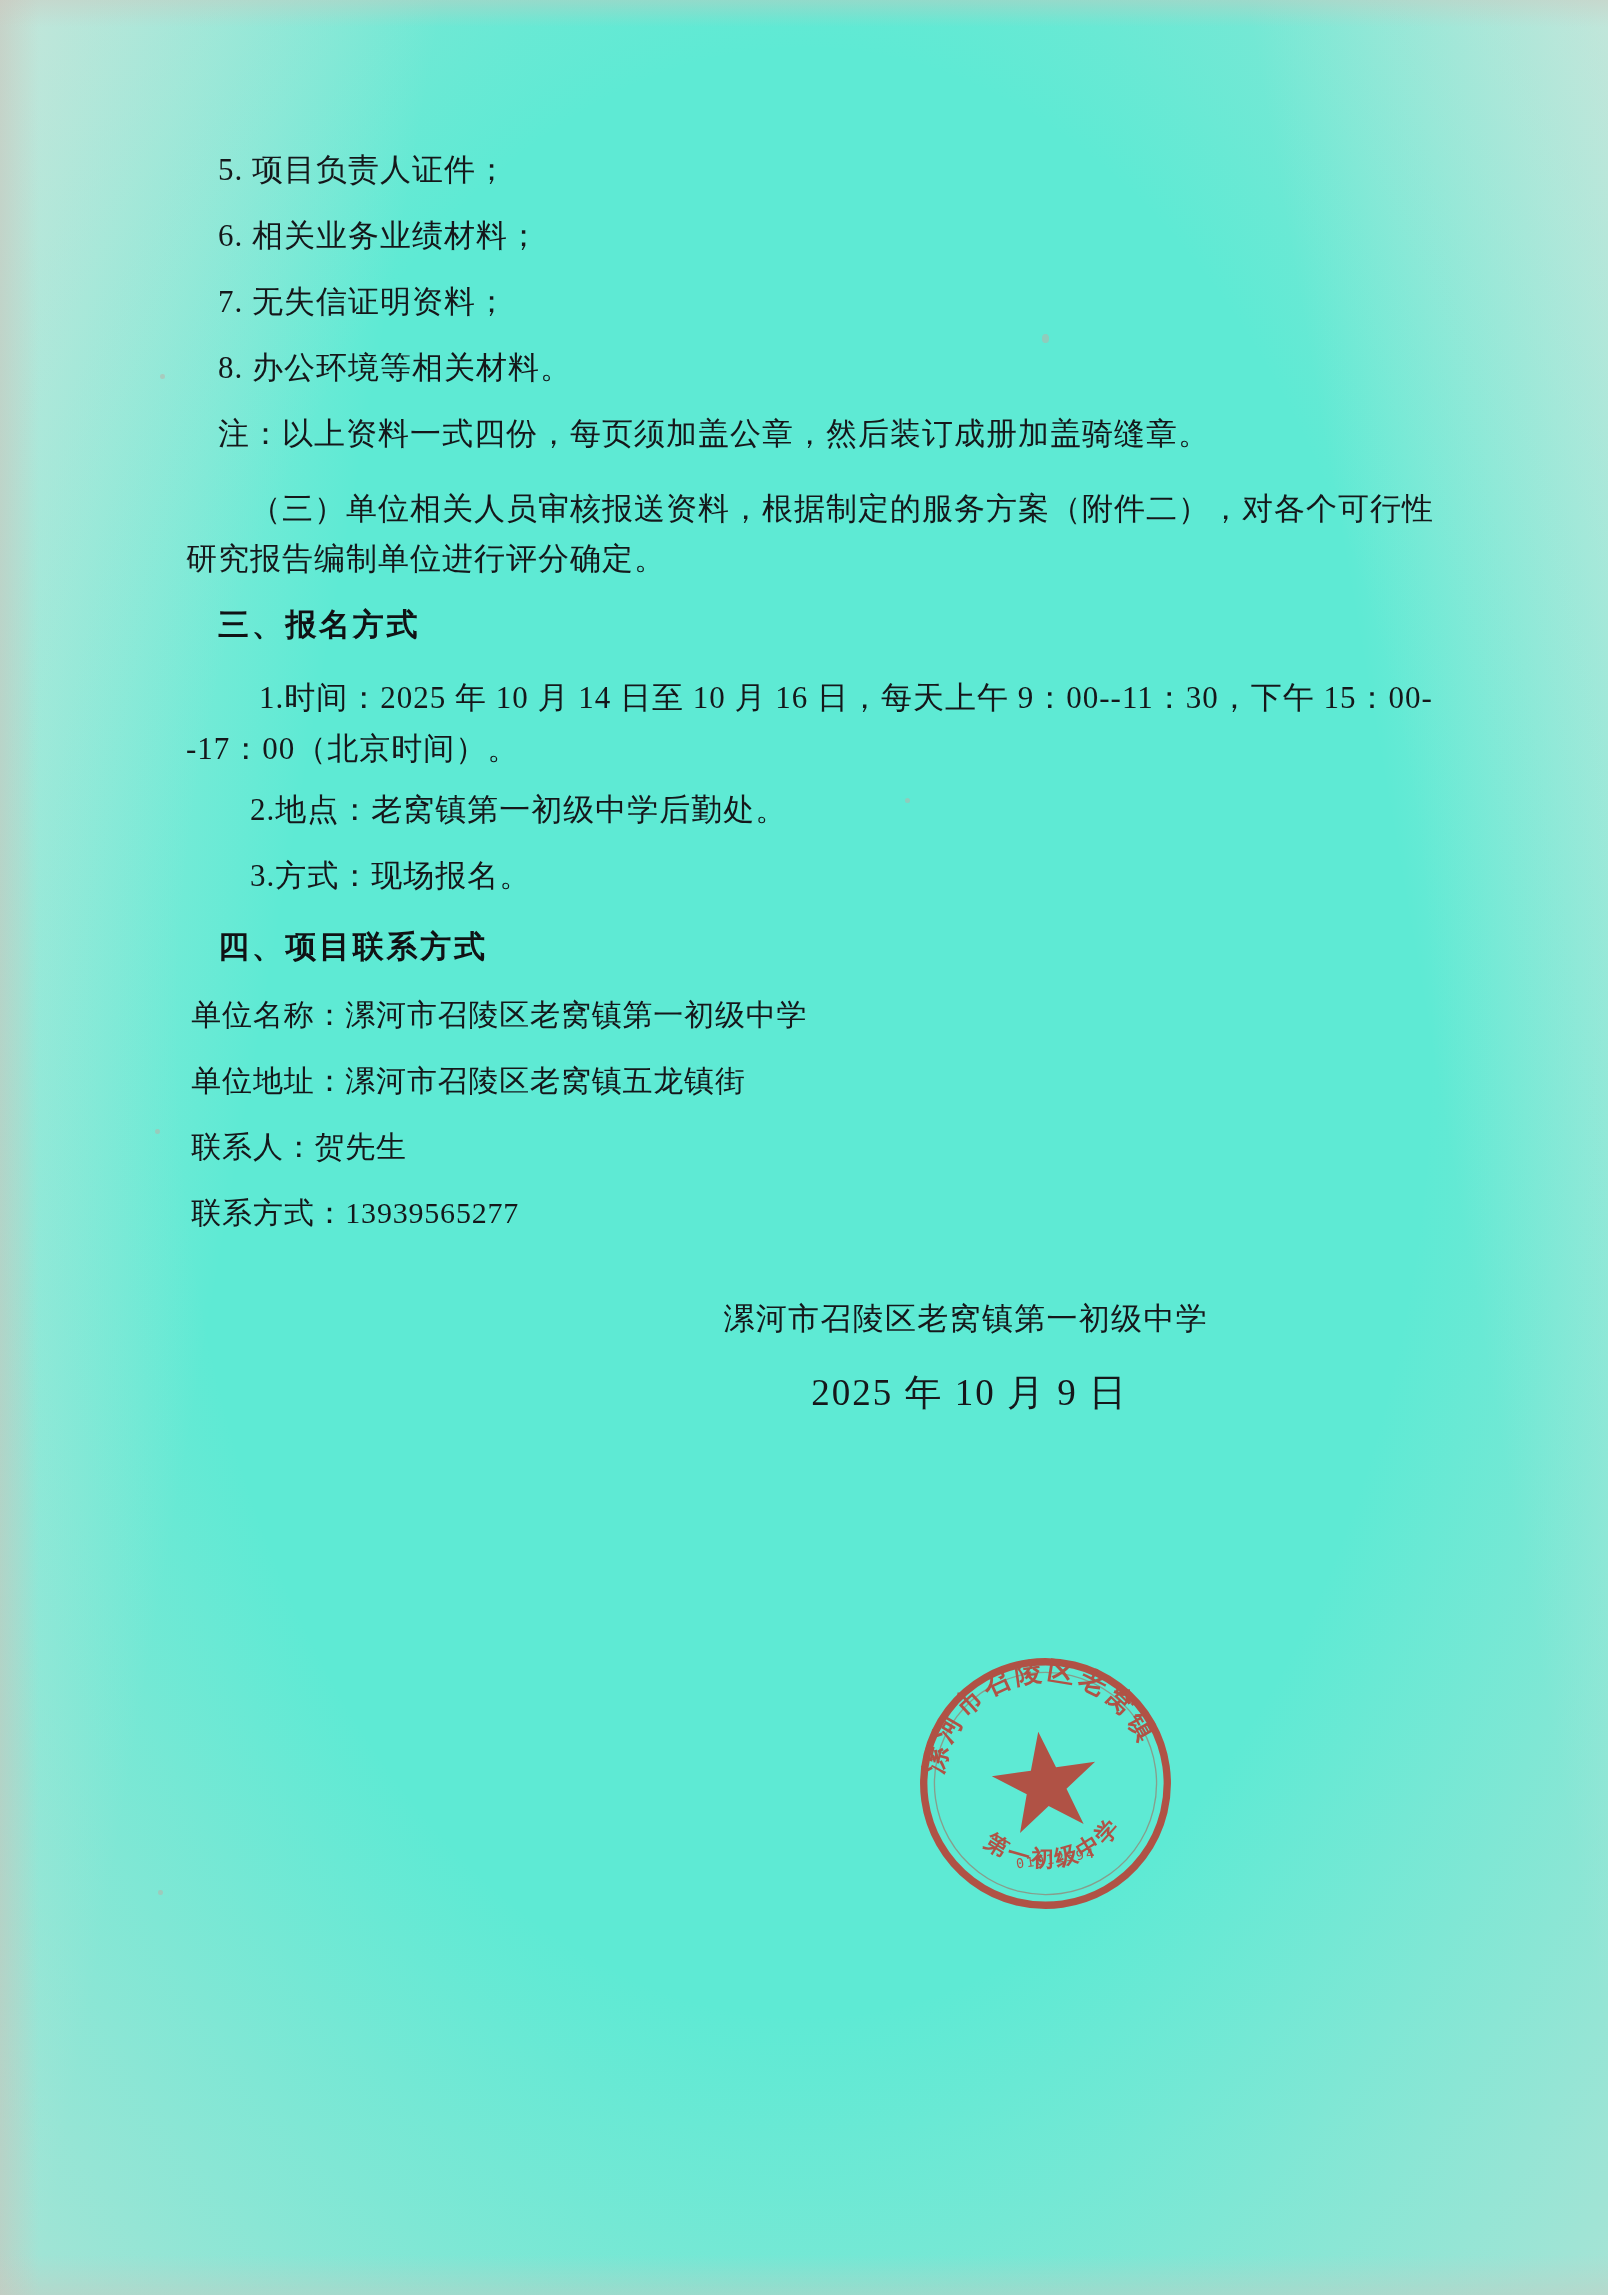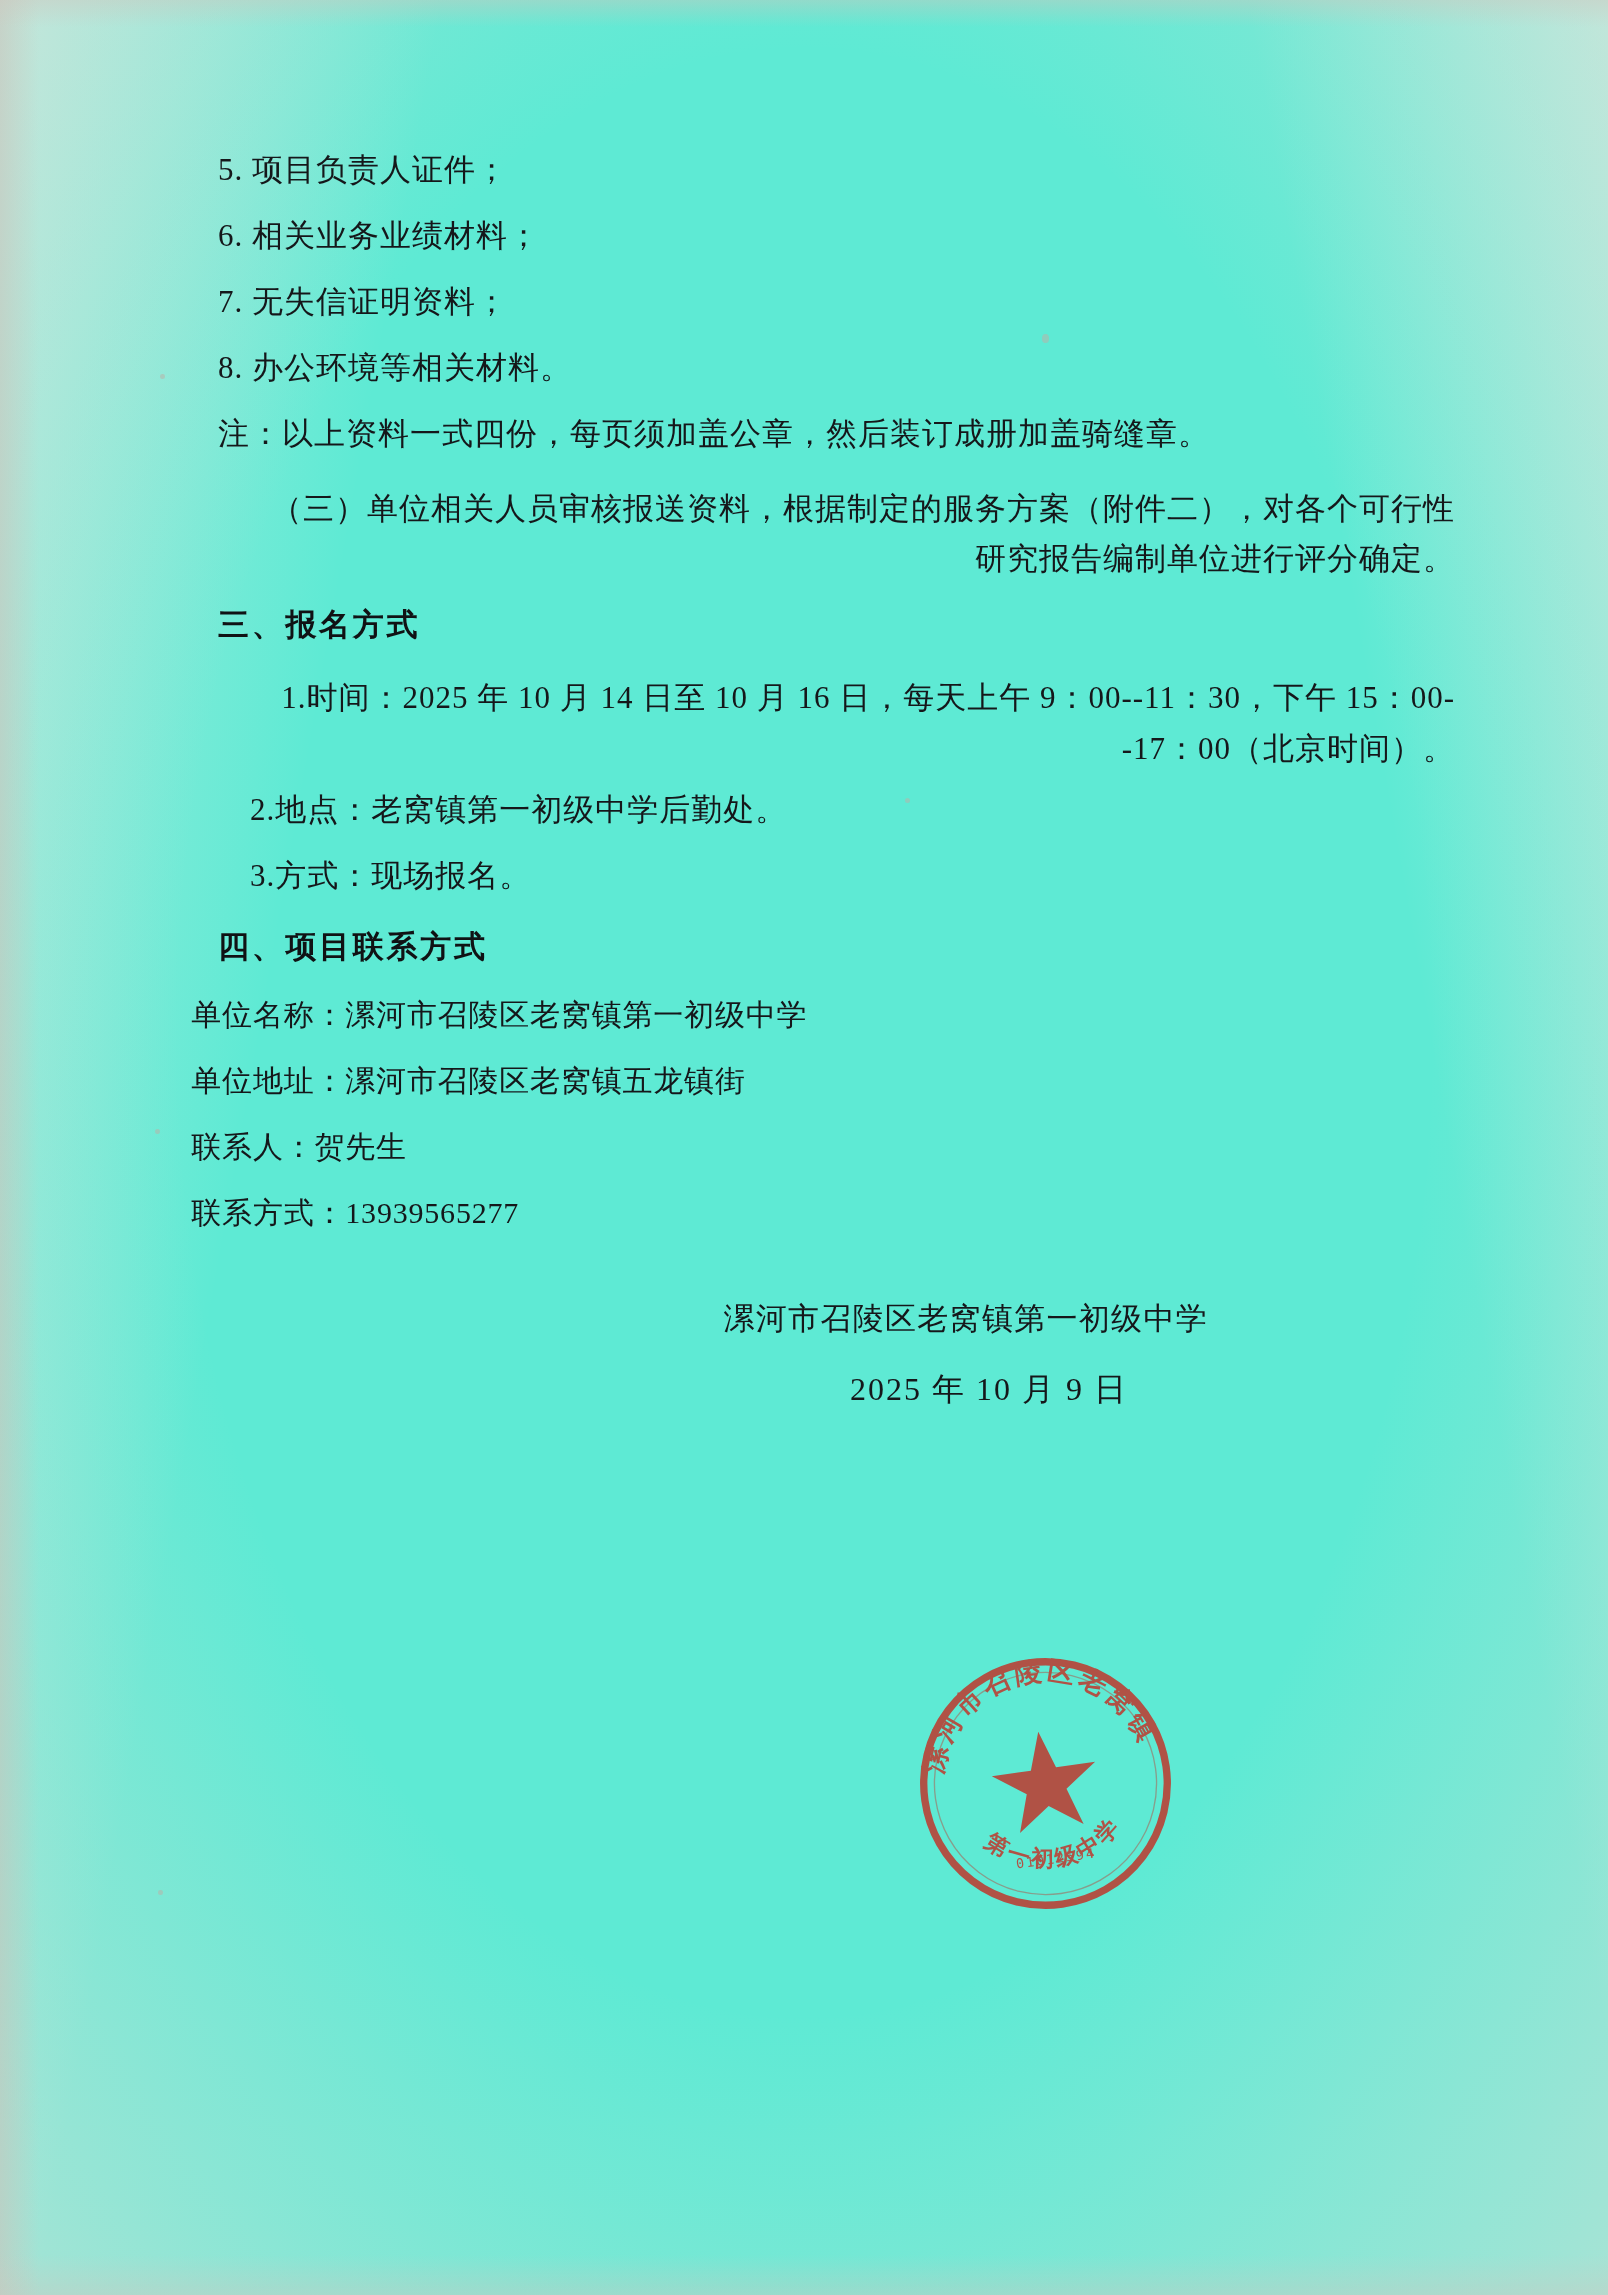--- a/index.html
+++ b/index.html
@@ -61,21 +61,20 @@
     margin: 0 0 35px 0;
     letter-spacing: 1px;
     white-space: pre-wrap;
   }
   .indent-1 { padding-left: 32px; }
   .indent-2 { padding-left: 64px; }
   .no-indent { padding-left: 0; }
   .para-multiline {
     line-height: 1.62;
     margin-bottom: 20px;
-    text-align: right;
   }
 
   .heading {
     font-family: "DejaVu Sans", "Liberation Sans", sans-serif;
     font-weight: bold;
     font-size: 31px;
     letter-spacing: 2.7px;
     color: #101214;
     margin: 17px 0 27px 0;
     padding-left: 32px;
@@ -98,21 +97,21 @@
     text-align: right;
     padding-right: 247px;
   }
   .sign-line {
     font-size: 31px;
     color: #15171a;
     letter-spacing: 1.3px;
     margin-bottom: 28px;
   }
   .sign-date {
-    font-size: 32px;
+    font-size: 37px;
     color: #15171a;
     letter-spacing: 2px;
     padding-right: 80px;
   }
 
   
   #seal {
     position: absolute;
     left: 905px;
     top: 1643px;

